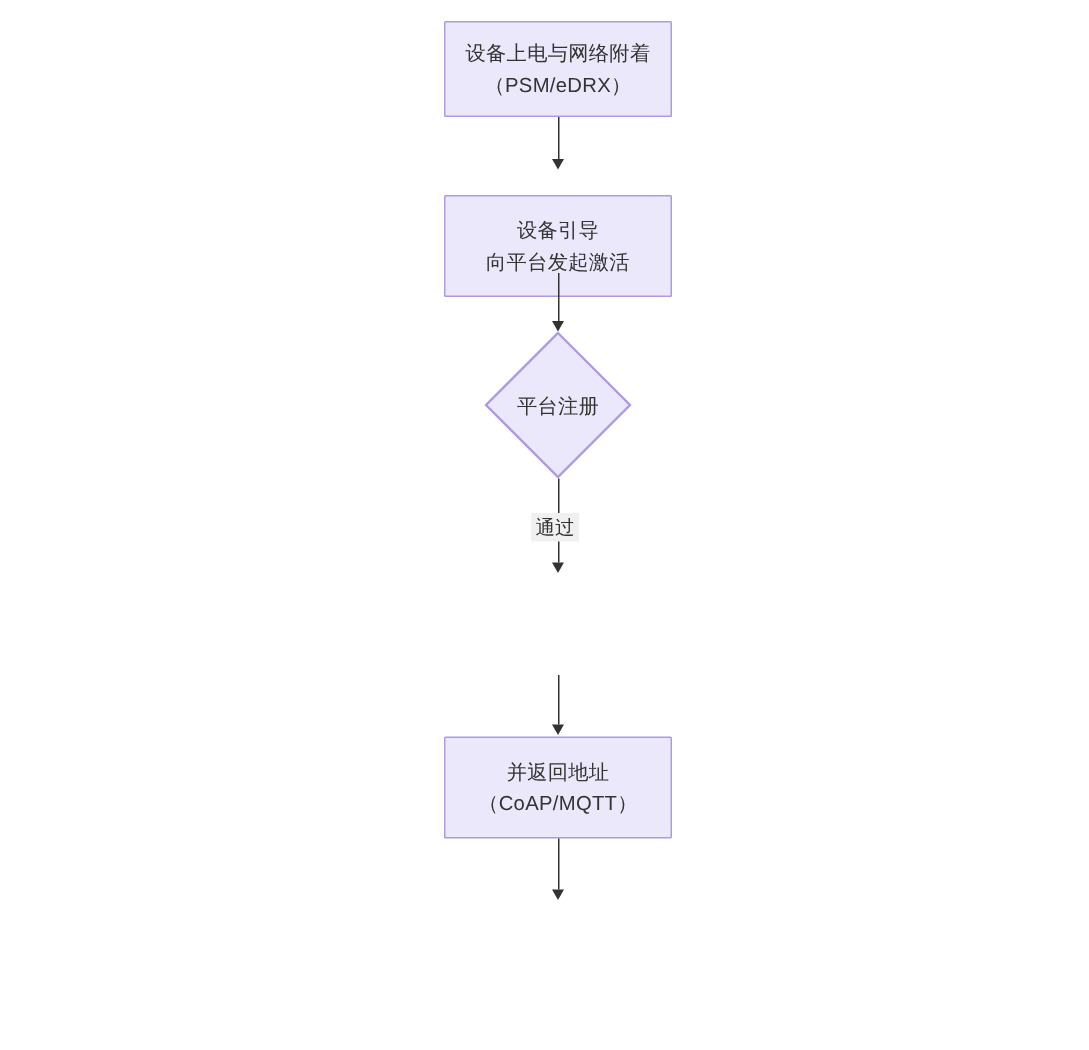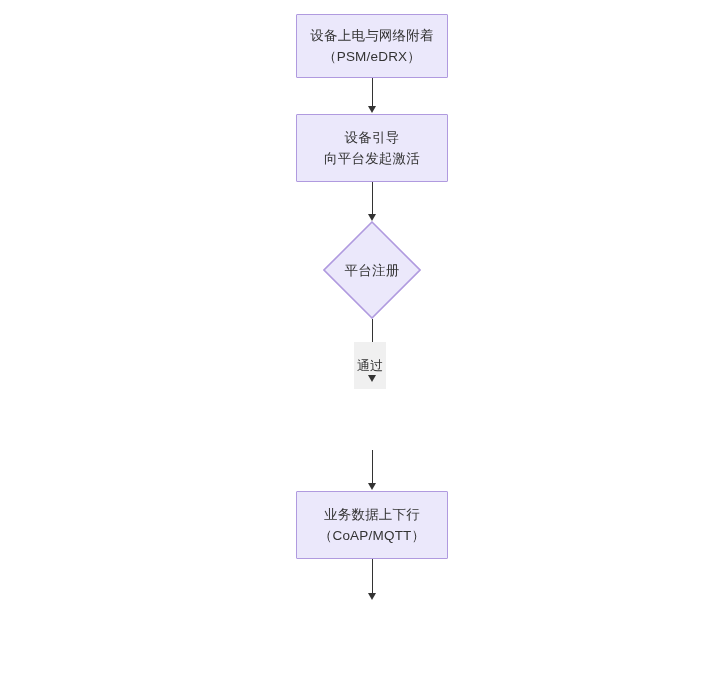--- a/index.html
+++ b/index.html
@@ -80,39 +80,39 @@
     border-top: 7.5px solid #333333;
   }
 
   
   .edge-label {
     position: absolute;
     background: #f0f0f0;
     color: #333333;
     font-size: 13px;
     line-height: 17px;
-    padding: 15px 3px;
+    padding: 1px 3px;
     white-space: nowrap;
     user-select: none;
   }
 </style>
 </head>
 <body>
 
 <div id="flow-canvas">
 
   <div class="node node-box" style="left:296px; top:14px; width:152px; height:64px;">
     <span class="node-label">设备上电与网络附着
 （PSM/eDRX）</span>
   </div>
 
   <div class="edge" style="left:372px; top:78px; height:28px;"></div>
   <div class="edge-head" style="left:368px; top:106px;"></div>
 
-  <div class="node node-box" style="left:296px; top:114px; width:152px; height:68px;">
+  <div class="node node-box" style="left:296px; top:130px; width:152px; height:68px;">
     <span class="node-label">设备引导
 向平台发起激活</span>
   </div>
 
   <div class="edge" style="left:372px; top:182px; height:32px;"></div>
   <div class="edge-head" style="left:368px; top:214px;"></div>
 
   <div class="node node-diamond" style="left:323px; top:221px; width:98px; height:98px;">
     <svg class="diamond-shape" viewBox="0 0 98 98" preserveAspectRatio="none">
       <polygon points="49,1 97,49 49,97 1,49" fill="#ebe8fb" stroke="#b09adf" stroke-width="1.6"></polygon>
@@ -122,21 +122,21 @@
 
   <div class="edge" style="left:372px; top:319px; height:56px;"></div>
   <div class="edge-label" style="left:354px; top:342px;">通过</div>
   <div class="edge-head" style="left:368px; top:375px;"></div>
 
 
   <div class="edge" style="left:372px; top:450px; height:33px;"></div>
   <div class="edge-head" style="left:368px; top:483px;"></div>
 
   <div class="node node-box" style="left:296px; top:491px; width:152px; height:68px;">
-    <span class="node-label">业务数据上下行
+    <span class="node-label">并返回地址
 （CoAP/MQTT）</span>
   </div>
 
   <div class="edge" style="left:372px; top:559px; height:34px;"></div>
   <div class="edge-head" style="left:368px; top:593px;"></div>
 
 
 </div>
 
 </body></html>

